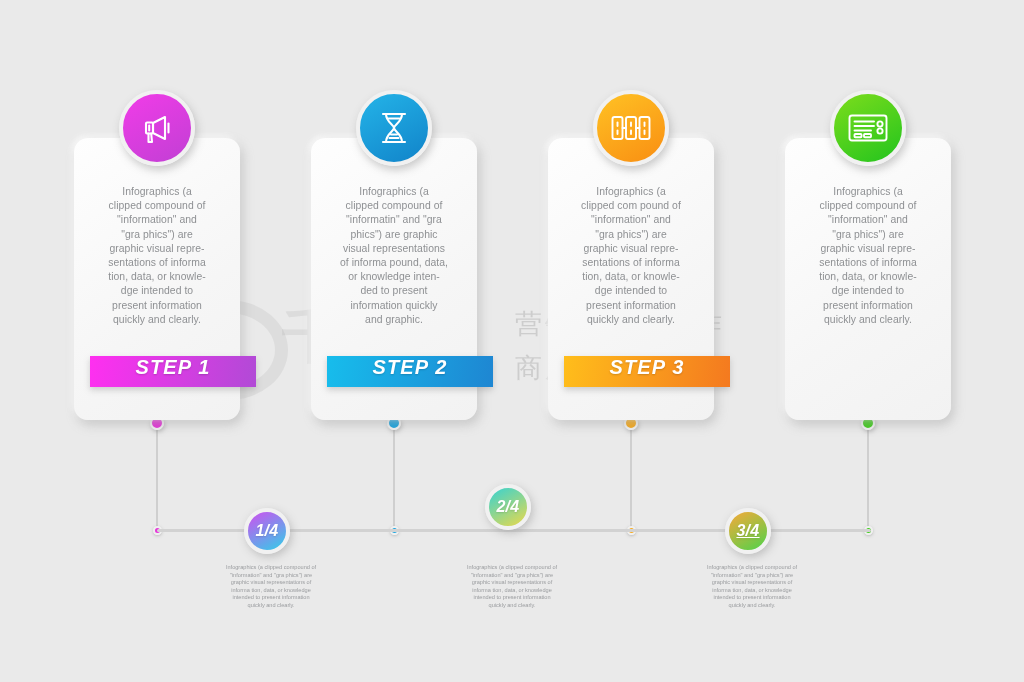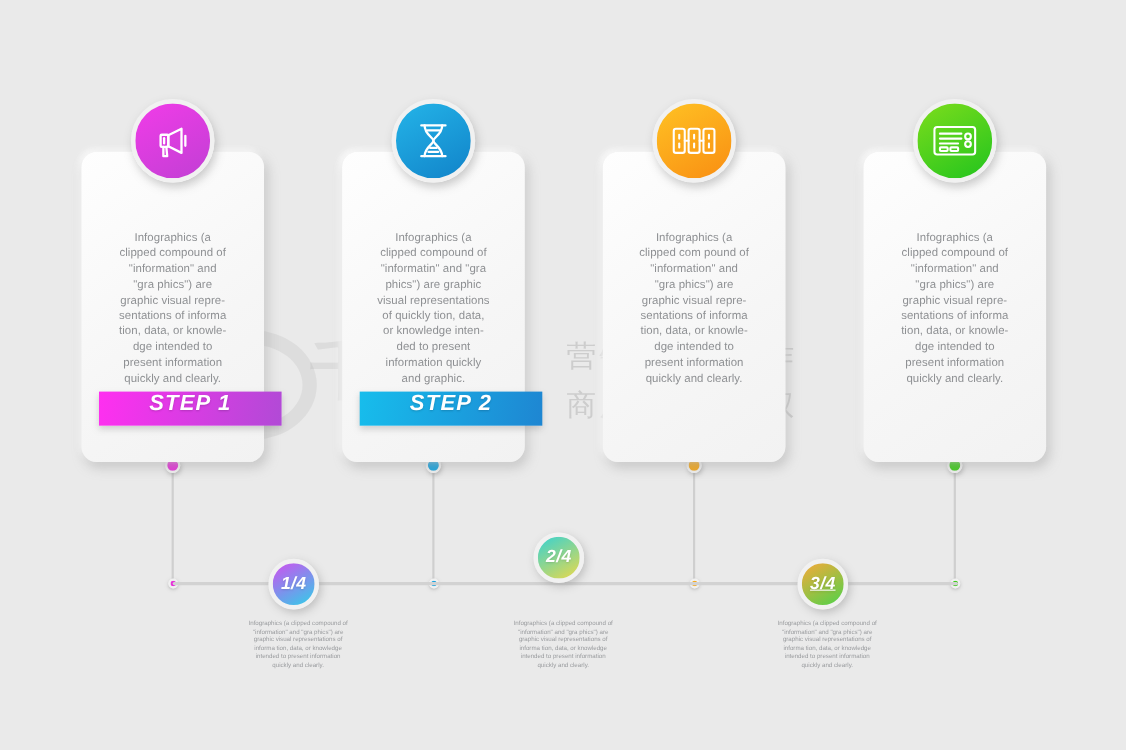--- a/index.html
+++ b/index.html
@@ -87,21 +87,21 @@
     background: linear-gradient(145deg, #fefefe 0%, #f6f6f6 60%, #f2f2f2 100%);
     border-radius: 14px;
     box-shadow: 3px 5px 11px rgba(150,150,150,0.40),
                 -2px -2px 6px rgba(255,255,255,0.85);
   }
 
   .card-text {
     position: absolute;
     left: 11px;
     right: 11px;
-    top: 72px;
+    top: 47px;
     text-align: center;
     font-size: 10.4px;
     line-height: 14.2px;
     color: #8e9093;
     letter-spacing: 0.05px;
   }
 
   .step-banner {
     position: absolute;
     left: 16px;
@@ -318,21 +318,21 @@
       </div>
     </div>
     <div class="card-slot s1">
       <div class="card-body"></div>
       <div class="card-text">
         <div>Infographics (a</div>
         <div>clipped compound of</div>
         <div>"informatin" and "gra</div>
         <div>phics") are graphic</div>
         <div>visual representations</div>
-        <div>of quickly tion, data,</div>
+        <div>of informa pound, data,</div>
         <div>or knowledge inten-</div>
         <div>ded to present</div>
         <div>information quickly</div>
         <div>and graphic.</div>
       </div>
       <div class="step-banner" style="background: linear-gradient(100deg, rgb(23, 189, 236) 0%, rgb(30, 134, 210) 100%);">
         <span>STEP 2</span>
       </div>
       <div class="icon-bubble" style="background: linear-gradient(150deg, rgb(36, 180, 232) 0%, rgb(17, 131, 201) 100%);">
         <span>
@@ -354,20 +354,23 @@
         <div>Infographics (a</div>
         <div>clipped com pound of</div>
         <div>"information" and</div>
         <div>"gra phics") are</div>
         <div>graphic visual repre-</div>
         <div>sentations of informa</div>
         <div>tion, data, or knowle-</div>
         <div>dge intended to</div>
         <div>present information</div>
         <div>quickly and clearly.</div>
+      </div>
+      <div class="step-banner" style="background: linear-gradient(100deg, rgb(255, 190, 27) 0%, rgb(244, 121, 31) 100%);">
+        <span>STEP 3</span>
       </div>
       <div class="icon-bubble" style="background: linear-gradient(150deg, rgb(255, 194, 36) 0%, rgb(249, 142, 18) 100%);">
         <span>
           <svg width="42" height="34" viewBox="0 0 42 34" fill="none" stroke="#fff" stroke-width="1.9" stroke-linejoin="round" stroke-linecap="round">
     <rect x="2.5" y="6" width="10" height="22" rx="2"></rect>
     <rect x="16" y="6" width="10" height="22" rx="2"></rect>
     <rect x="29.5" y="6" width="10" height="22" rx="2"></rect>
     <path d="M7.5 11.5 L7.5 15"></path>
     <path d="M21 11.5 L21 15"></path>
     <path d="M34.5 11.5 L34.5 15"></path>

